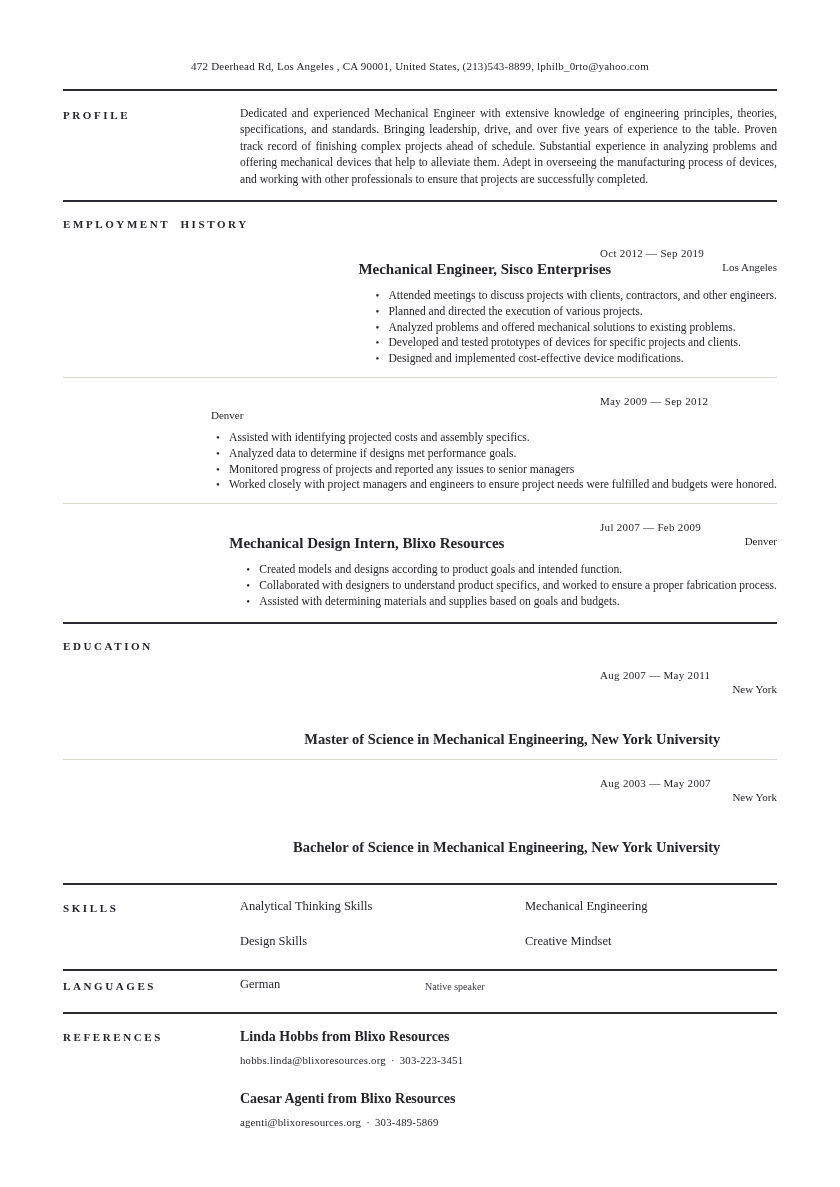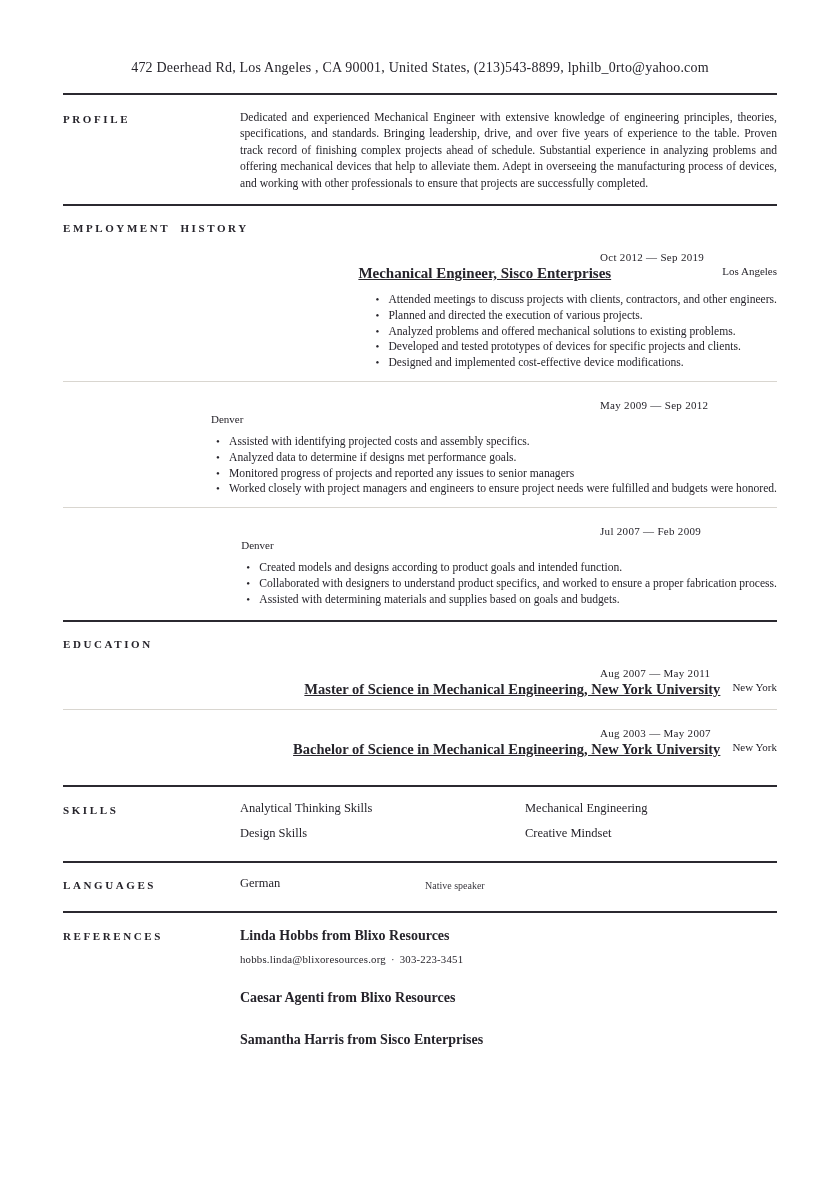--- a/index.html
+++ b/index.html
@@ -8,21 +8,21 @@
     background: #ffffff;
     color: #26242b;
     font-family: "Liberation Serif", "DejaVu Serif", serif;
     -webkit-font-smoothing: antialiased;
     overflow: hidden;
   }
   .page { padding: 45px 63px 30px; box-sizing: border-box; }
 
   
   .name { font-size: 17.5px; font-weight: 700; text-align: center; margin: 0; letter-spacing: .2px; }
-  .contact { font-size: 14px; text-align: center; margin-top: 15px; letter-spacing: .2px; }
+  .contact { font-size: 11px; text-align: center; margin-top: 15px; letter-spacing: .2px; }
 
   
   .rule { border: none; border-top: 2px solid #2b2930; margin: 17px 0 0; }
   .rule.light { border-top: 1px solid #d9d6d0; margin: 0; }
 
   
   .section { display: flex; align-items: flex-start; }
   .label-col { width: 177px; flex: none; font-family: Liberation Serif, serif; }
   .main-col { flex: 1 1 auto; min-width: 0; }
   .sec-label {
@@ -41,37 +41,37 @@
     letter-spacing: 2.6px; word-spacing: 5px;
     padding: 16px 0 0;
   }
 
   
   .entry { display: flex; align-items: flex-end; padding: 13px 0 10px; flex-direction: column; }
   .entry.last { padding-bottom: 12px; }
   .entry-dates { width: 177px; flex: none; font-size: 11px; letter-spacing: .3px; padding-top: 4px; }
   .entry-main { flex: 1 1 auto; min-width: 0; }
   .entry-head { display: flex; justify-content: space-between; align-items: flex-start; }
-  .entry-title { font-size: 15px; font-weight: 700; margin: 0; line-height: 20px; text-decoration: underline; }
-  .edu-title { font-size: 14.5px; max-width: 435px; }
+  .entry-title { font-size: 15px; font-weight: 700; margin: 0; line-height: 20px; }
+  .edu-title { font-size: 14.5px; max-width: 435px; margin-top: 48px; }
   .entry-loc { flex: none; font-size: 11px; margin-left: 12px; padding-top: 2px; }
 
   ul.bullets { margin: 9px 0 0; padding: 0 0 0 30px; list-style: none; }
   ul.bullets li { font-size: 11.6px; line-height: 15.8px; position: relative; }
   ul.bullets li::before { content: "\2022"; position: absolute; left: -13px; top: 0; font-size: 11px; }
 
   .edu-section-pad { padding-bottom: 26px; }
 
   
   .skills-section { padding: 14px 0 20px; }
-  .skills-grid { display: grid; grid-template-columns: 285px 1fr; row-gap: 10px; }
+  .skills-grid { display: grid; grid-template-columns: 285px 1fr; row-gap: 20px; }
   .skill-item { font-size: 12.5px; }
 
   
-  .lang-section { padding: 13px 0 20px; }
+  .lang-section { padding: 6px 0 20px; }
   .lang-row { display: flex; align-items: flex-end; }
   .lang-name { width: 185px; flex: none; font-size: 12.5px; }
   .lang-level { font-size: 10px; color: #3a383f; }
 
   
   .ref-section { padding: 14px 0 0; }
   .ref-entry { margin-bottom: 24px; }
   .ref-name { font-size: 14px; font-weight: 700; margin: 0; line-height: 18px; }
   .ref-contact { font-size: 10.8px; margin-top: 8px; letter-spacing: .2px; }
   .ref-sep { padding: 0 5px; }
@@ -131,20 +131,21 @@
       </ul>
     </div>
   </div>
 
   <hr class="rule light">
 
   <div class="entry last">
     <div class="entry-dates">Jul 2007 — Feb 2009</div>
     <div class="entry-main">
       <div class="entry-head">
+        <h3 class="entry-title">Mechanical Design Intern, Blixo Resources</h3>
         <span class="entry-loc">Denver</span>
       </div>
       <ul class="bullets">
         <li>Created models and designs according to product goals and intended function.</li>
         <li>Collaborated with designers to understand product specifics, and worked to ensure a proper fabrication process.</li>
         <li>Assisted with determining materials and supplies based on goals and budgets.</li>
       </ul>
     </div>
   </div>
 
@@ -212,22 +213,24 @@
 
       <div class="ref-entry">
         <h3 class="ref-name">Linda Hobbs from Blixo Resources</h3>
         <div class="ref-contact">
           <span>hobbs.linda@blixoresources.org</span><span class="ref-sep">·</span><span>303-223-3451</span>
         </div>
       </div>
 
       <div class="ref-entry">
         <h3 class="ref-name">Caesar Agenti from Blixo Resources</h3>
+        <div class="ref-contact">
+          <span>agenti@blixoresources.org</span><span class="ref-sep">·</span><span>303-489-5869</span>
+        </div>
       </div>
 
       <div class="ref-entry">
-        <h3 class="ref-name">Samantha Harris from Sisco Enterprises</h3>
       </div>
 
     </div>
   </div>
 
 </div>
 
 </body></html>

